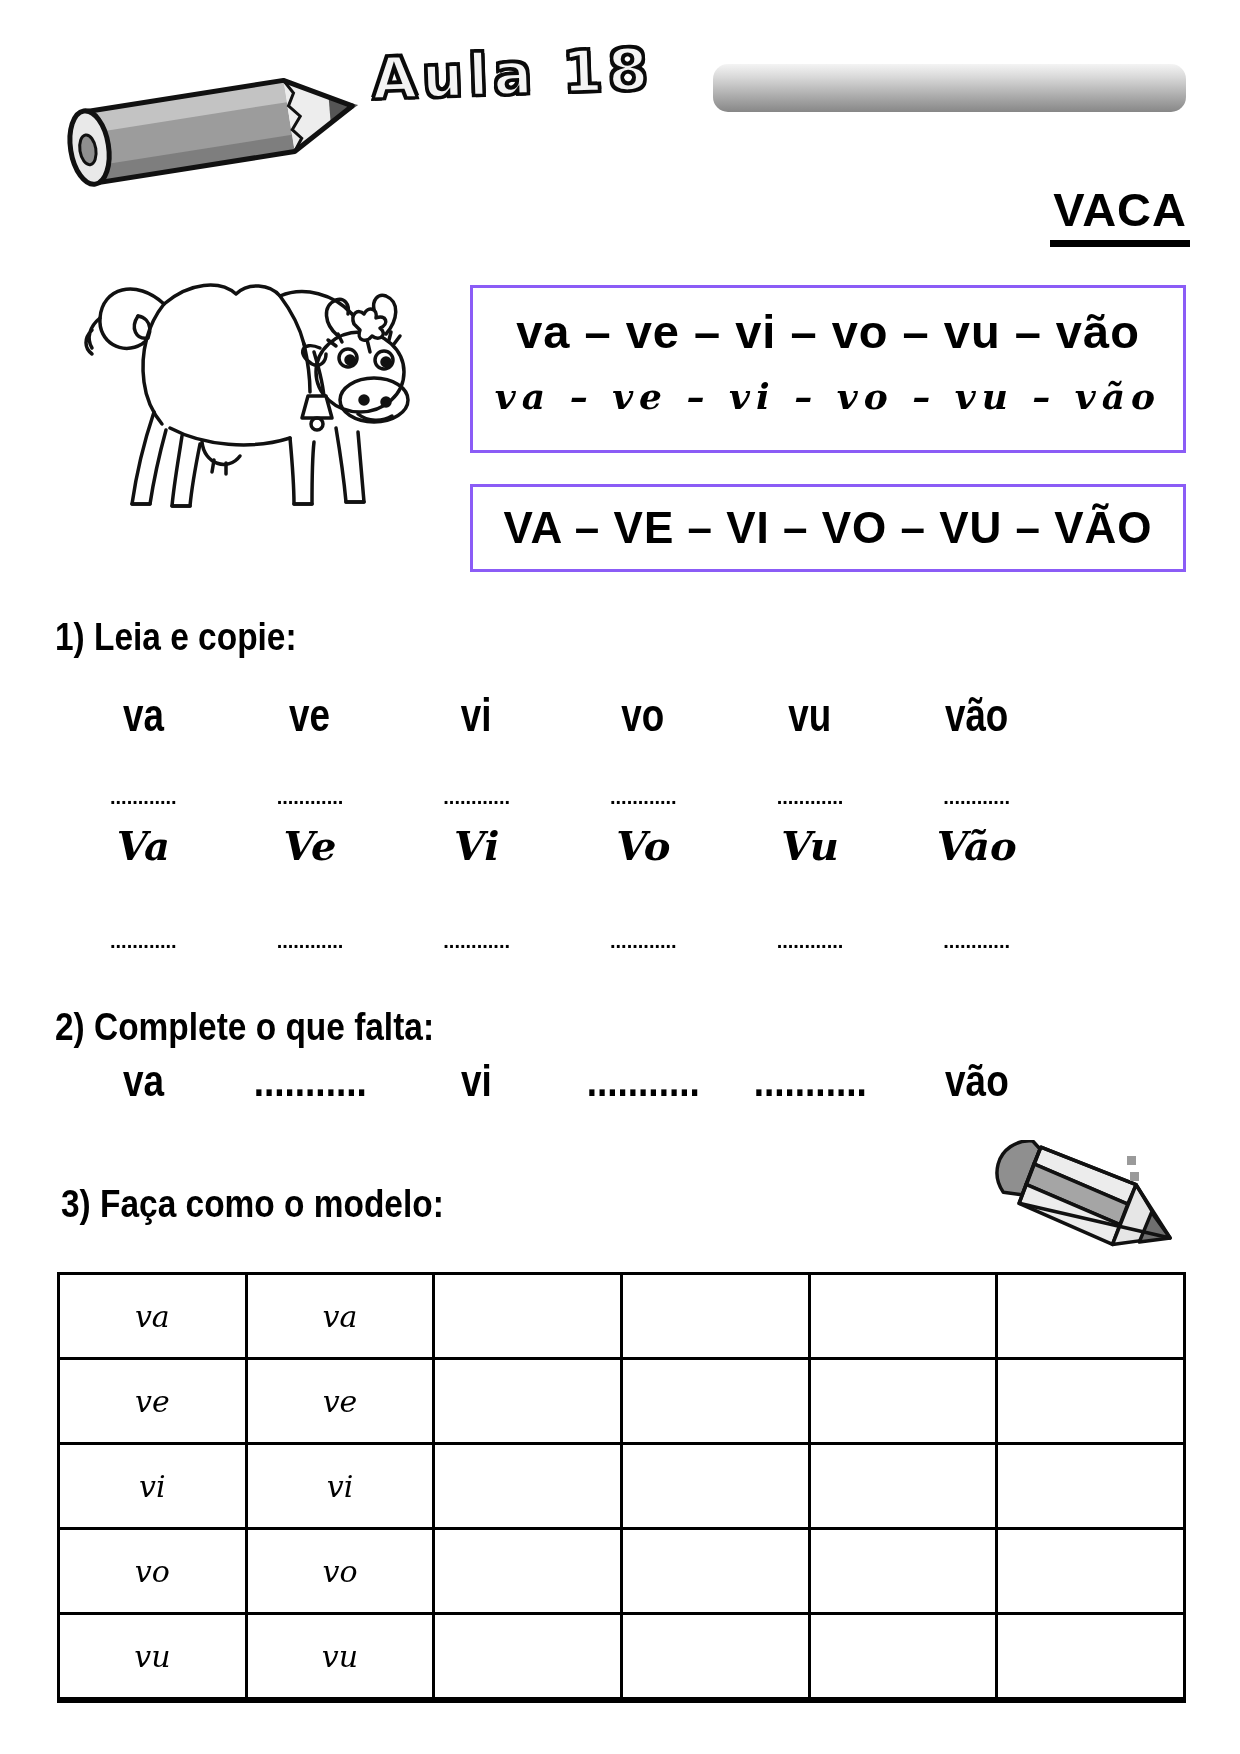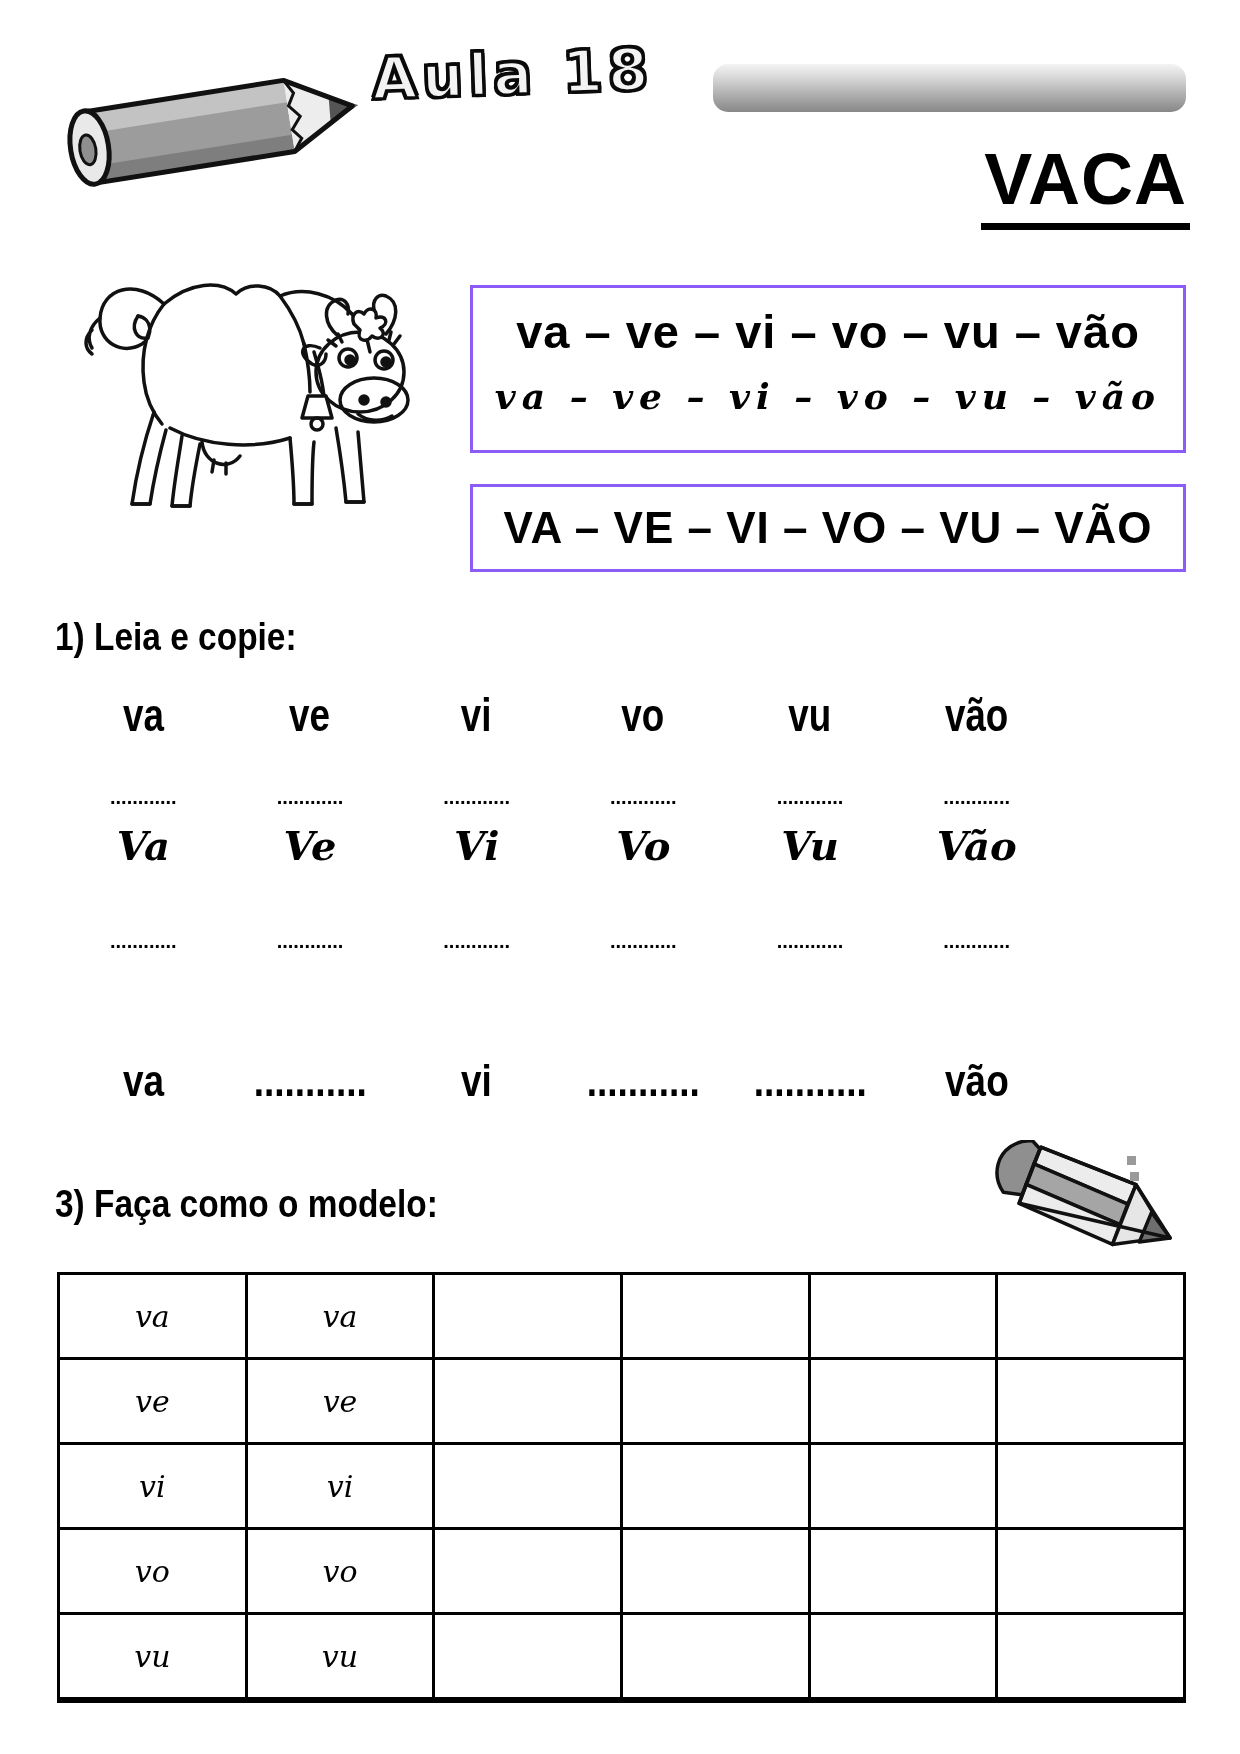--- a/index.html
+++ b/index.html
@@ -17,22 +17,22 @@
     color:#f3f3f3;
     -webkit-text-stroke:3px #0a0a0a;
     text-shadow:-2px -2px 0 #0a0a0a, 2px -2px 0 #0a0a0a, -2px 2px 0 #0a0a0a, 2px 2px 0 #0a0a0a;
     transform:rotate(-2deg); display:inline-block;
   }
   .gradient-bar {
     width:473px; height:48px; border-radius:15px;
     background:linear-gradient(to bottom,#f4f4f4 0%,#d8d8d8 28%,#a6a6a6 72%,#878787 100%);
   }
   .page-title {
-    font-size:72px; font-weight:bold; letter-spacing:1px;
-    border-bottom:7px solid #000; padding:0 3px 3px 3px; display:inline-block;
+    font-size:47px; font-weight:bold; letter-spacing:1px;
+    border-bottom:7px solid #000; padding:0 3px 3px 3px; display:inline-block;margin-top:44px;
   }
 
   
   .syllable-box { border:3px solid #8b5cf6; box-sizing:border-box; text-align:center; }
   .print-line  { font-size:47px; font-weight:bold; letter-spacing:1px; white-space:nowrap; }
   .caps-line   { font-size:44px; font-weight:bold; letter-spacing:1px; white-space:nowrap; }
   .cursive { font-family:"DejaVu Serif", serif; font-style:italic; }
   .cursive-line { font-size:36px; font-weight:bold; letter-spacing:6px; white-space:nowrap; }
 
   
@@ -183,31 +183,34 @@
 
   <div class="abs grid6" style="left:60px; top:930px; width:1000px;">
     <div class="dots-small">............</div>
     <div class="dots-small">............</div>
     <div class="dots-small">............</div>
     <div class="dots-small">............</div>
     <div class="dots-small">............</div>
     <div class="dots-small">............</div>
   </div>
 
+  <div class="abs heading" style="left:55px; top:1006px;">
+    <span>2) Complete o que falta:</span>
+  </div>
 
   <div class="abs grid6" style="left:60px; top:1056px; width:1000px;">
     <div class="row2-item"><span>va</span></div>
     <div class="row2-item"><span>...........</span></div>
     <div class="row2-item"><span>vi</span></div>
     <div class="row2-item"><span>...........</span></div>
     <div class="row2-item"><span>...........</span></div>
     <div class="row2-item"><span>vão</span></div>
   </div>
 
-  <div class="abs heading" style="left:55px; top:1183px;">
+  <div class="abs heading" style="left:61px; top:1183px;">
     <span>3) Faça como o modelo:</span>
   </div>
 
   <div class="abs" style="left:975px; top:1140px;">
     <svg width="215" height="135" viewBox="0 0 215 135">
       <g transform="rotate(26 100 65)" stroke="#111" stroke-width="3.5" stroke-linejoin="round">
         <path d="M34,26 C18,32 10,48 13,62 C15,72 21,80 30,85 L48,79 L44,30 Z" fill="#8f8f8f"></path>
         <polygon points="44,28 146,20 147,41 45,46" fill="#ececec"></polygon>
         <polygon points="45,46 147,41 149,63 47,68" fill="#a5a5a5"></polygon>
         <polygon points="47,68 149,63 151,84 49,88" fill="#ececec"></polygon>

